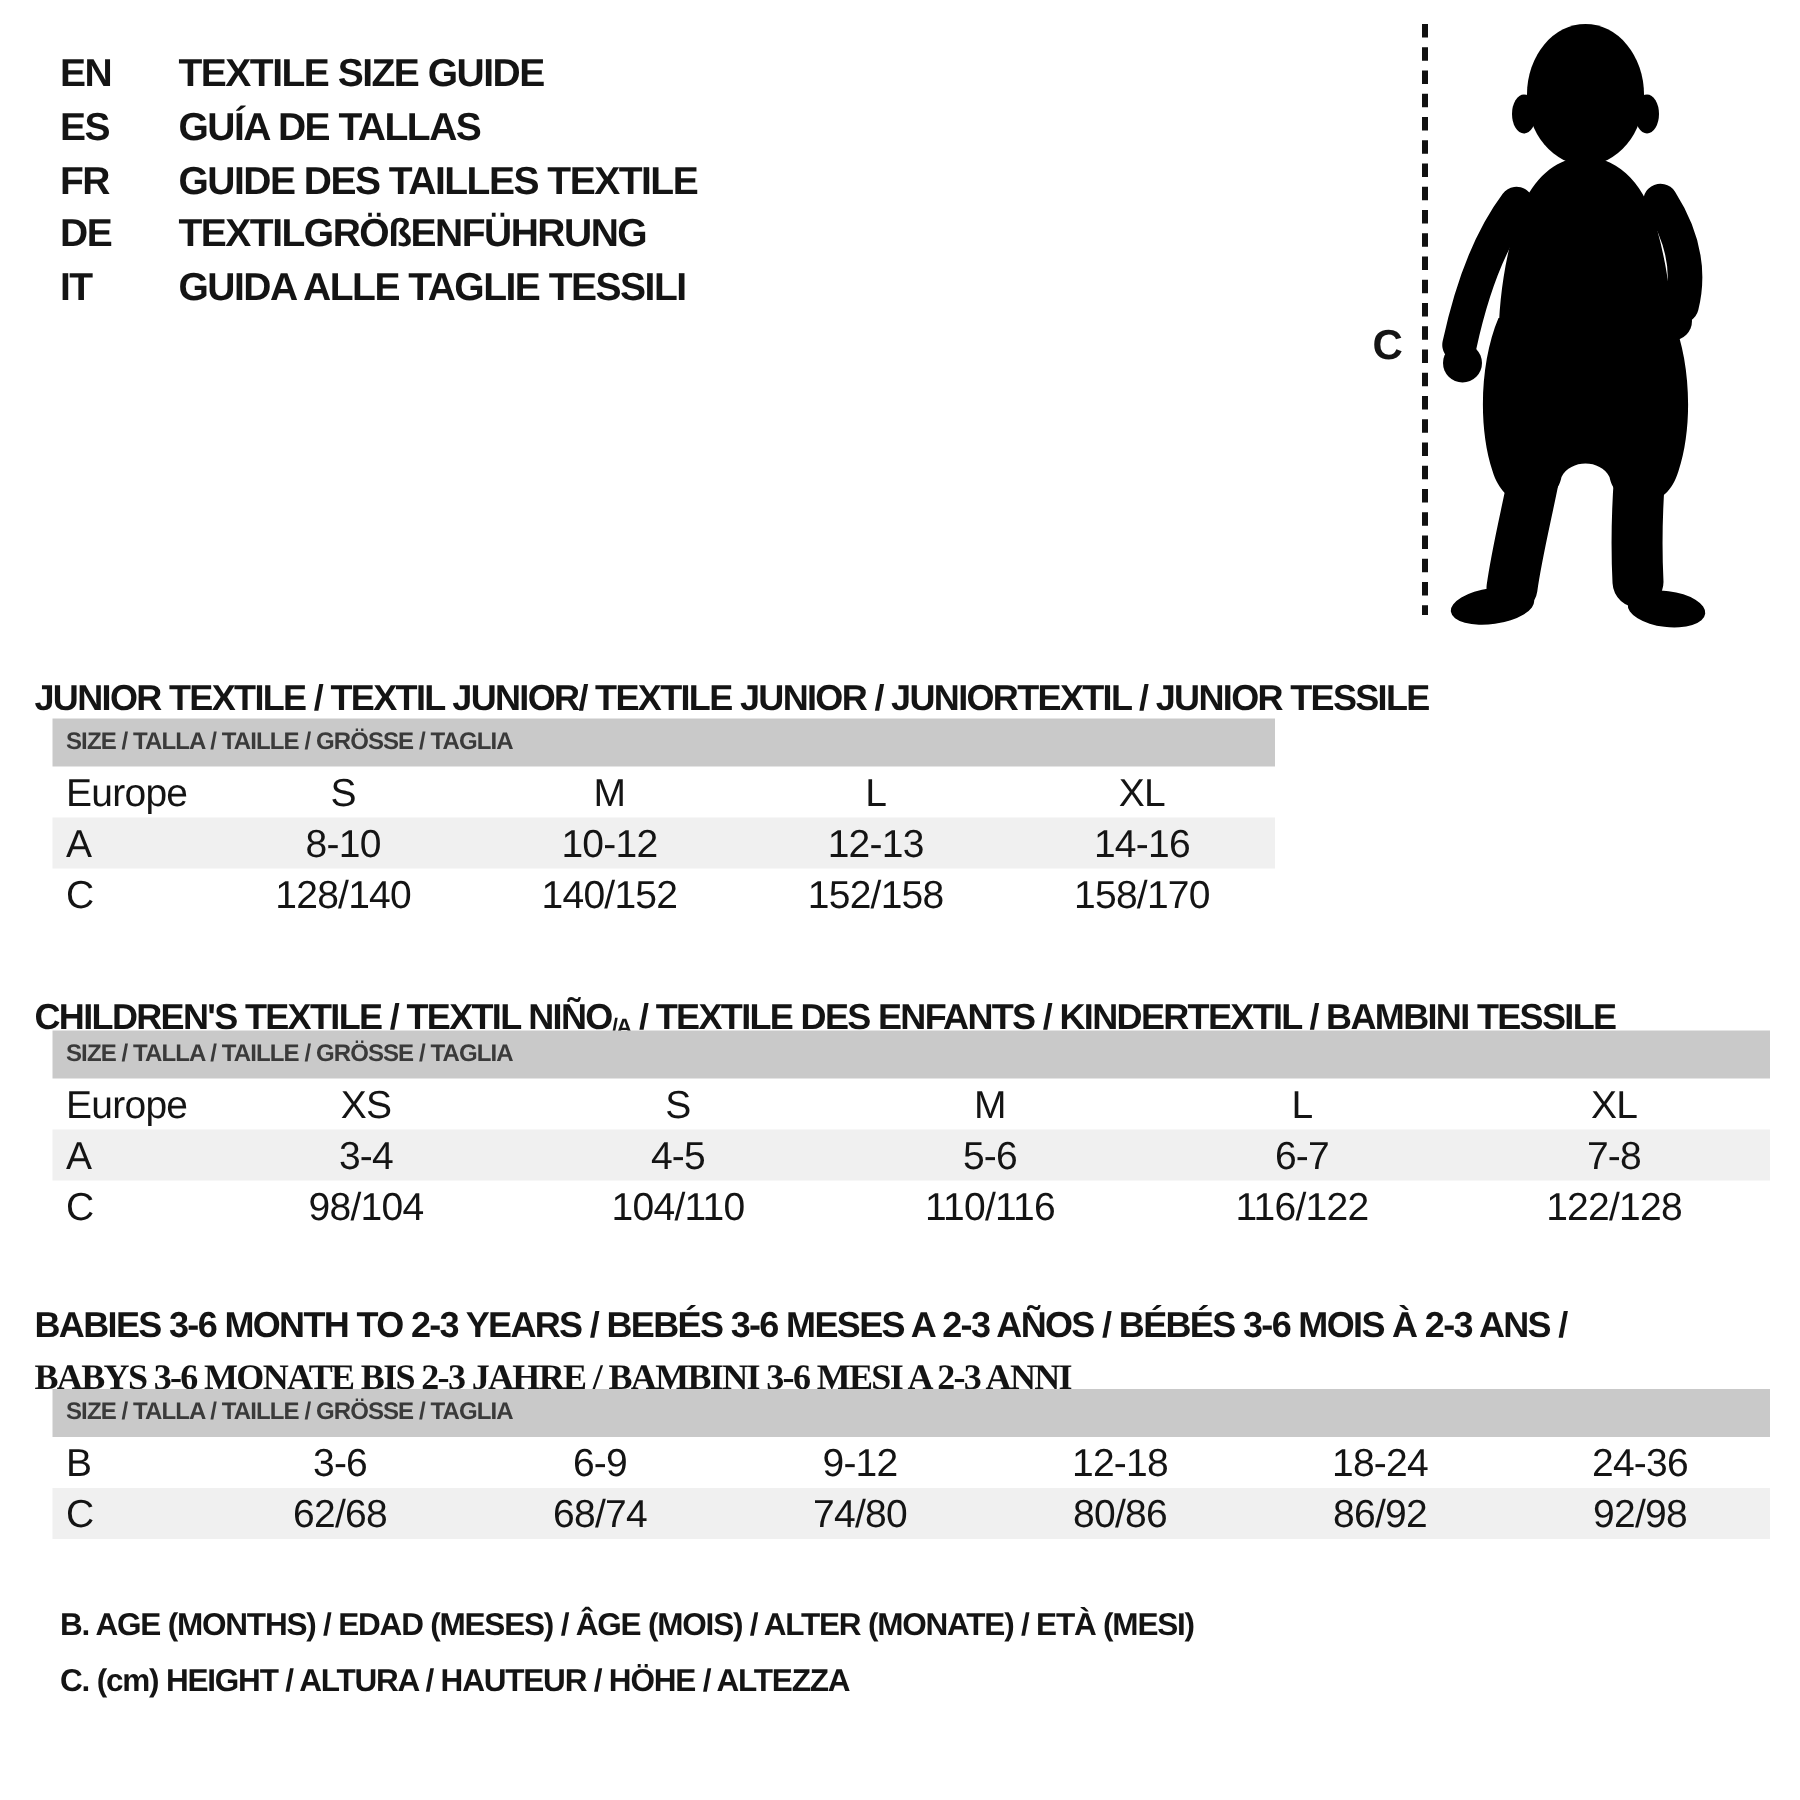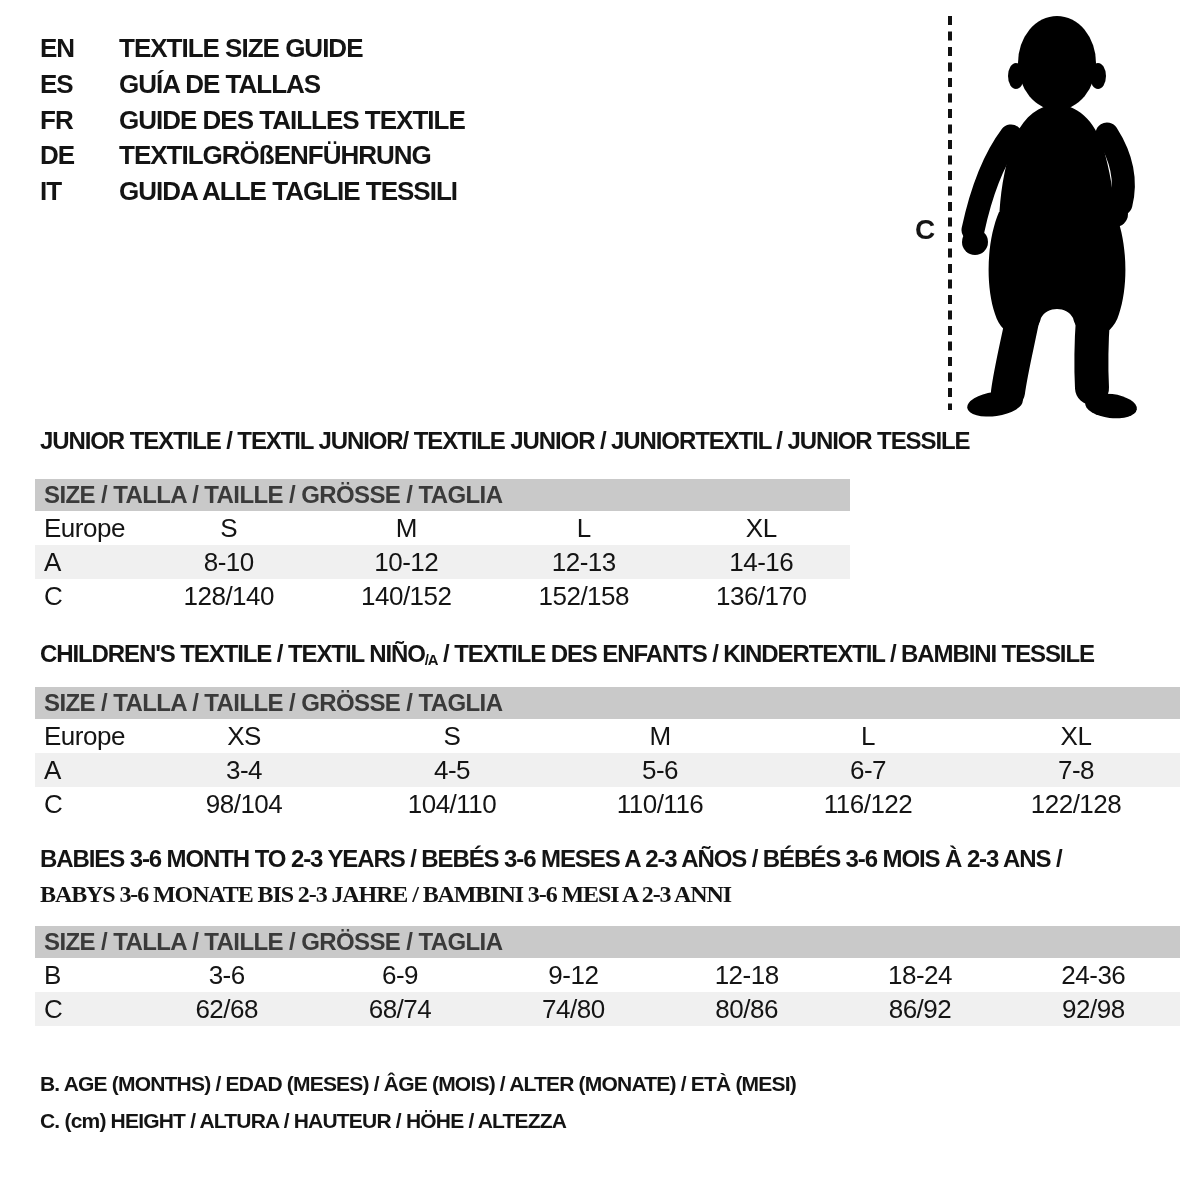--- a/index.html
+++ b/index.html
@@ -19,29 +19,29 @@
   
   .langs{left:40px;top:31px;}
   .lang-row{display:flex;line-height:35.8px;font-size:26px;font-weight:700;letter-spacing:-1px;}
   .lang-code{width:79px;flex:0 0 79px;}
 
   
   .figure-svg{left:935px;top:8px;width:210px;height:415px;}
   .c-label{left:915px;top:214px;font-size:28px;font-weight:700;}
 
   
-  .section-title{left:40px;font-size:24px;font-weight:700;letter-spacing:-1.1px;line-height:27px;white-space:nowrap;}
+  .section-title{left:23px;font-size:24px;font-weight:700;letter-spacing:-1.1px;line-height:27px;white-space:nowrap;margin-top:25px;}
   .section-title .subscript{font-size:0.62em;position:relative;top:0.22em;}
 
   
   .size-table{left:35px;}
   .size-table .bar{
     background:var(--bar-bg);color:var(--bar-ink);
     height:32px;line-height:32px;padding-left:9px;
-    font-size:24px;font-weight:700;letter-spacing:-0.6px;
+    font-size:16px;font-weight:700;letter-spacing:-0.6px;
   }
   .size-table .trow{
     display:grid;align-items:center;height:34px;
     font-size:26px;letter-spacing:-0.5px;
   }
   .size-table .trow.shaded{background:var(--shade);}
   .size-table .rlabel{padding-left:9px;text-align:left;}
   .size-table .val{text-align:center;}
 
   
@@ -120,21 +120,21 @@
         <span class="val">8-10</span>
         <span class="val">10-12</span>
         <span class="val">12-13</span>
         <span class="val">14-16</span>
       </div>
       <div class="trow" style="grid-template-columns: 105px repeat(4, 1fr);">
         <span class="rlabel">C</span>
         <span class="val">128/140</span>
         <span class="val">140/152</span>
         <span class="val">152/158</span>
-        <span class="val">136/170</span>
+        <span class="val">158/170</span>
       </div>
     </div>
 
   <div class="abs section-title" style="top:640px;">
     <span>CHILDREN'S TEXTILE / TEXTIL NIÑO</span><span class="subscript">/A</span><span> / TEXTILE DES ENFANTS / KINDERTEXTIL / BAMBINI TESSILE</span>
   </div>
   <div class="abs size-table" style="top:687px;width:1145px;">
       <div class="bar">SIZE / TALLA / TAILLE / GRÖSSE / TAGLIA</div>
       <div class="trow" style="grid-template-columns: 105px repeat(5, 1fr);">
         <span class="rlabel">Europe</span>

